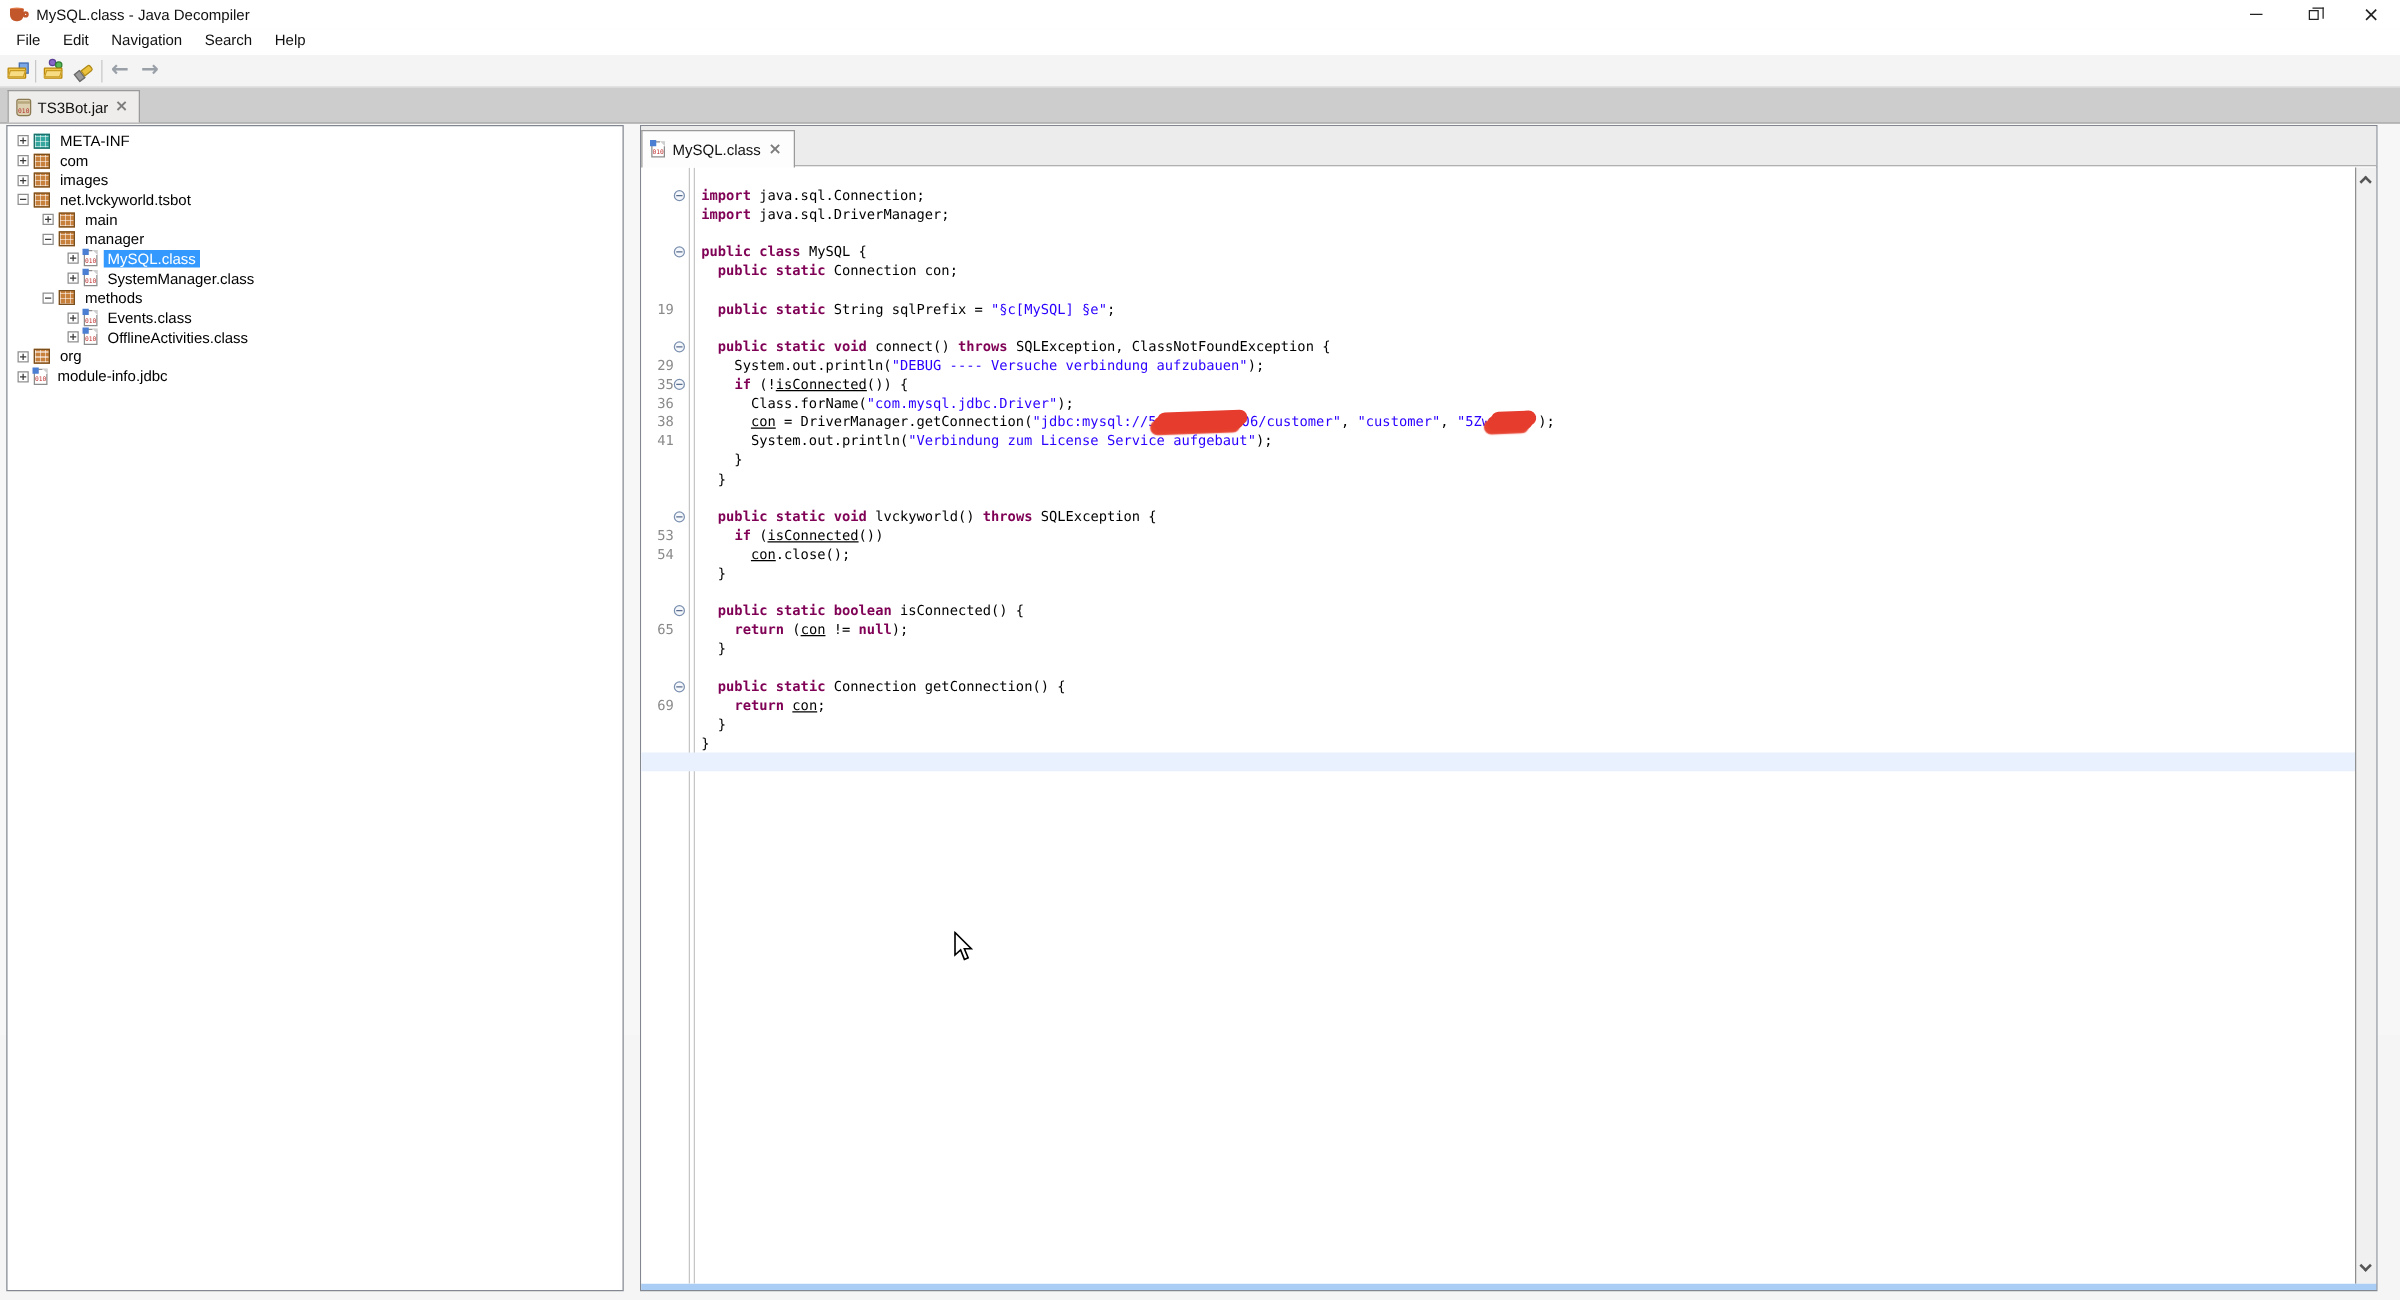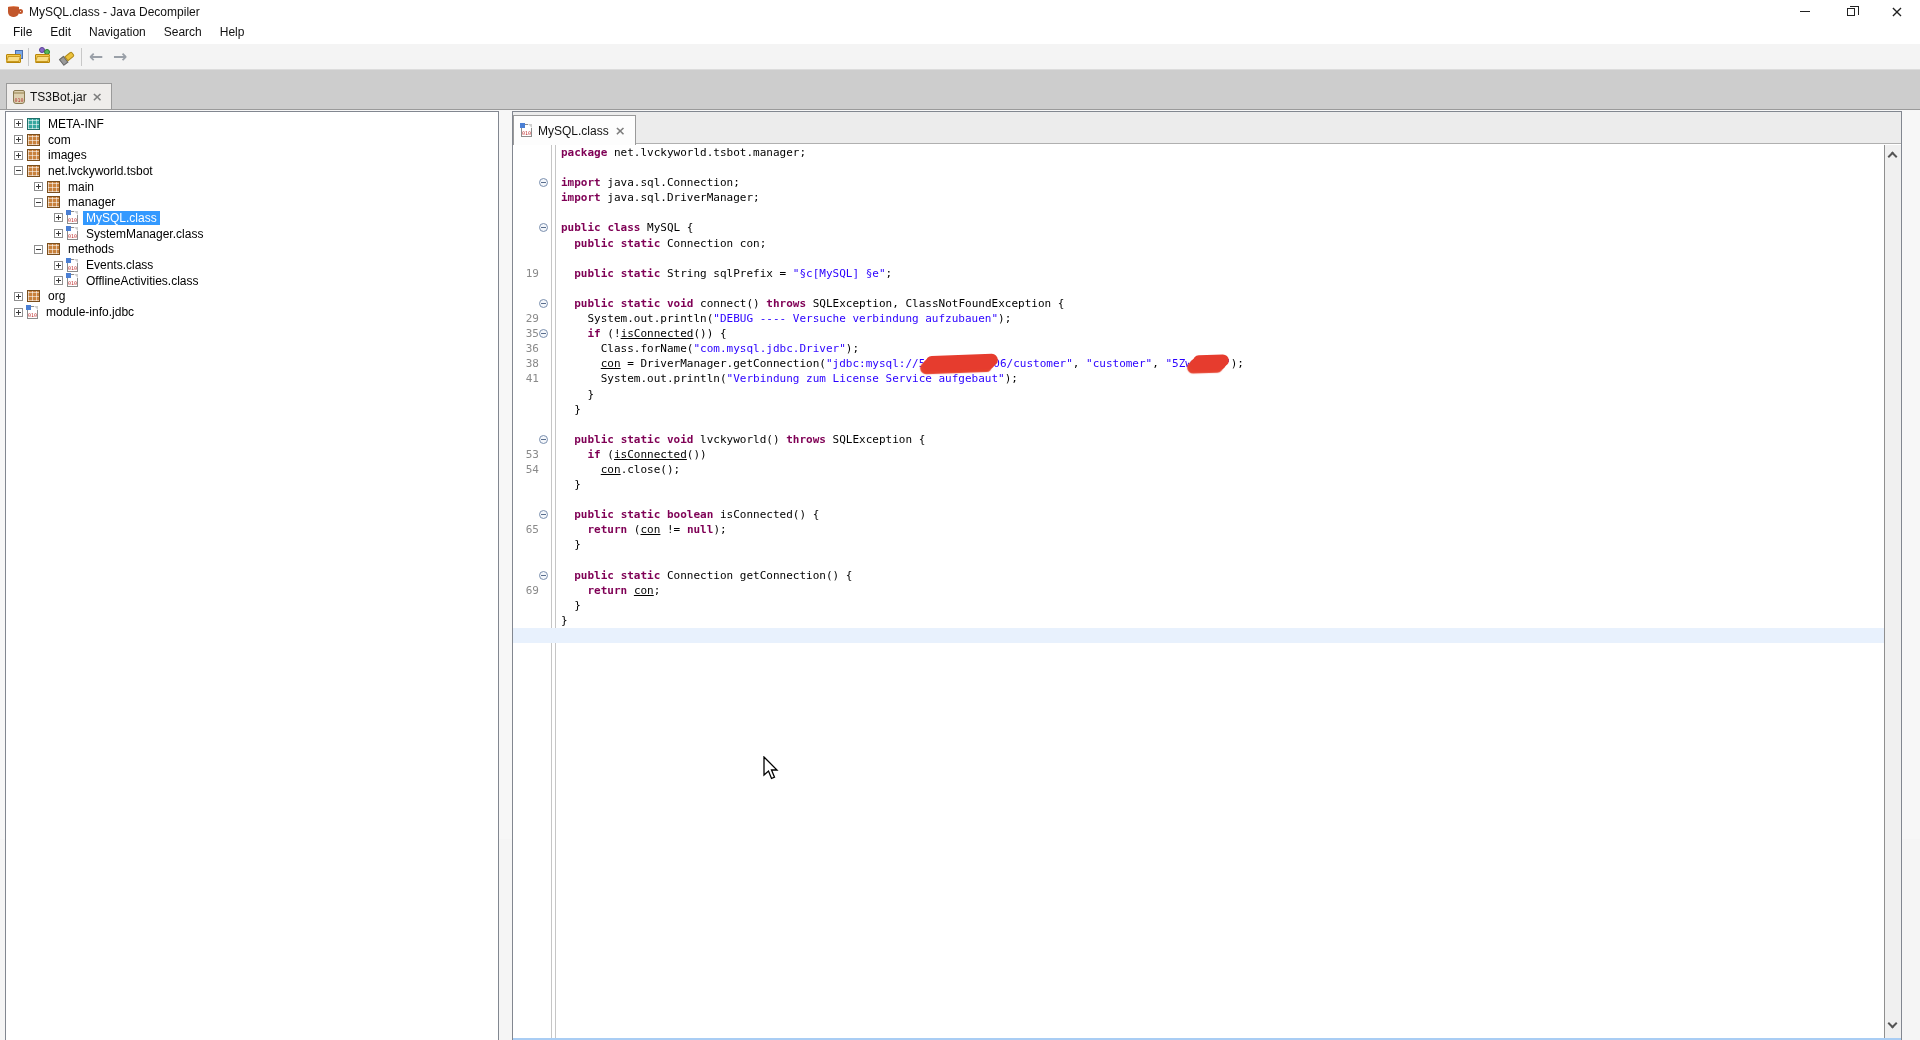--- a/index.html
+++ b/index.html
@@ -36,21 +36,21 @@
   .ic-folder .base { position:absolute; left:0; bottom:0; width:15px; height:9px; background:#f3c84a; border:1px solid #b8860b; border-radius:1px; }
   .ic-folder .flap { position:absolute; left:1px; bottom:1px; width:13px; height:6px; background:#f8dc84; border:1px solid #c89a20; transform:skewX(-18deg); }
   .ic-folder .ball-g { position:absolute; right:2px; top:-1px; width:6px; height:6px; border-radius:50%; background:#58b858; border:1px solid #2e7d2e; }
   .ic-folder .ball-p { position:absolute; right:7px; top:-3px; width:6px; height:6px; border-radius:50%; background:#8868c8; border:1px solid #5a3f96; }
   .ic-flash { position:relative; width:18px; height:16px; transform:rotate(-38deg); }
   .ic-flash .head { position:absolute; left:1px; top:5px; width:6px; height:8px; background:#9a9a9a; border:1px solid #6a6a6a; }
   .ic-flash .body { position:absolute; left:7px; top:6px; width:9px; height:6px; background:#ecc23c; border:1px solid #b08a1a; border-radius:0 2px 2px 0; }
   .ic-arrow { font-size:17px; font-weight:bold; color:#9aa0a8; line-height:1; font-family:"DejaVu Sans", sans-serif; }
 
   
-  .jar-strip { height:40px; background:#cdcdcd; border-bottom:1px solid #9a9a9a; position:relative; }
+  .jar-strip { height:29px; background:#cdcdcd; border-bottom:1px solid #9a9a9a; position:relative; }
   .jar-tab { position:absolute; left:6px; bottom:0; height:26px; background:#efedeb; border:1px solid #9a9a9a; border-bottom:none; display:flex; align-items:center; padding:0 8px 0 6px; gap:5px; }
   .tab-label { font-size:12px; color:#111; }
   .tab-close { font-size:13px; color:#7d7d7d; line-height:1; font-family:"DejaVu Sans", sans-serif; font-weight:bold; }
 
   
   .ic-jar { position:relative; width:12px; height:14px; background:#ddd0b0; border:1px solid #8a7a52; border-radius:2px 2px 3px 3px; }
   .ic-jar .lid { position:absolute; left:0; top:1px; width:10px; height:2px; background:#b8a87e; }
   .ic-jar .z { position:absolute; left:0; bottom:0; width:10px; text-align:center; font-family:"DejaVu Sans Mono", monospace; font-size:5px; color:#b03030; }
   .ic-class { position:relative; width:11px; height:13px; background:#ffffff; border:1px solid #8c8c8c; }
   .ic-class .corner { position:absolute; right:-1px; top:-1px; width:0; height:0; border-left:4px solid #cfcfcf; border-top:4px solid #fff; transform:rotate(180deg); }
@@ -316,21 +316,20 @@
             <span class="jmark"></span>
             <span class="corner"></span>
             <span class="z">010</span>
           </span>
         <span class="tab-label">MySQL.class</span>
         <span class="tab-close">×</span>
       </div>
     </div>
     <div class="code-area" id="code">
       <div class="gutter-sep"></div>
-    <div class="cl"><span class="kw">package</span><span class="pl"> net.lvckyworld.tsbot.manager;</span></div>
         <div class="cl"></div>
         <div class="cl"><div class="fold"><i></i></div><span class="kw">import</span><span class="pl"> java.sql.Connection;</span></div>
         <div class="cl"><span class="kw">import</span><span class="pl"> java.sql.DriverManager;</span></div>
         <div class="cl"></div>
         <div class="cl"><div class="fold"><i></i></div><span class="kw">public</span><span class="pl"> </span><span class="kw">class</span><span class="pl"> MySQL {</span></div>
         <div class="cl"><span class="pl">  </span><span class="kw">public</span><span class="pl"> </span><span class="kw">static</span><span class="pl"> Connection con;</span></div>
         <div class="cl"></div>
         <div class="cl"><div class="num">19</div><span class="pl">  </span><span class="kw">public</span><span class="pl"> </span><span class="kw">static</span><span class="pl"> String sqlPrefix = </span><span class="st">"§c[MySQL] §e"</span><span class="pl">;</span></div>
         <div class="cl"></div>
         <div class="cl"><div class="fold"><i></i></div><span class="pl">  </span><span class="kw">public</span><span class="pl"> </span><span class="kw">static</span><span class="pl"> </span><span class="kw">void</span><span class="pl"> connect() </span><span class="kw">throws</span><span class="pl"> SQLException, ClassNotFoundException {</span></div>

